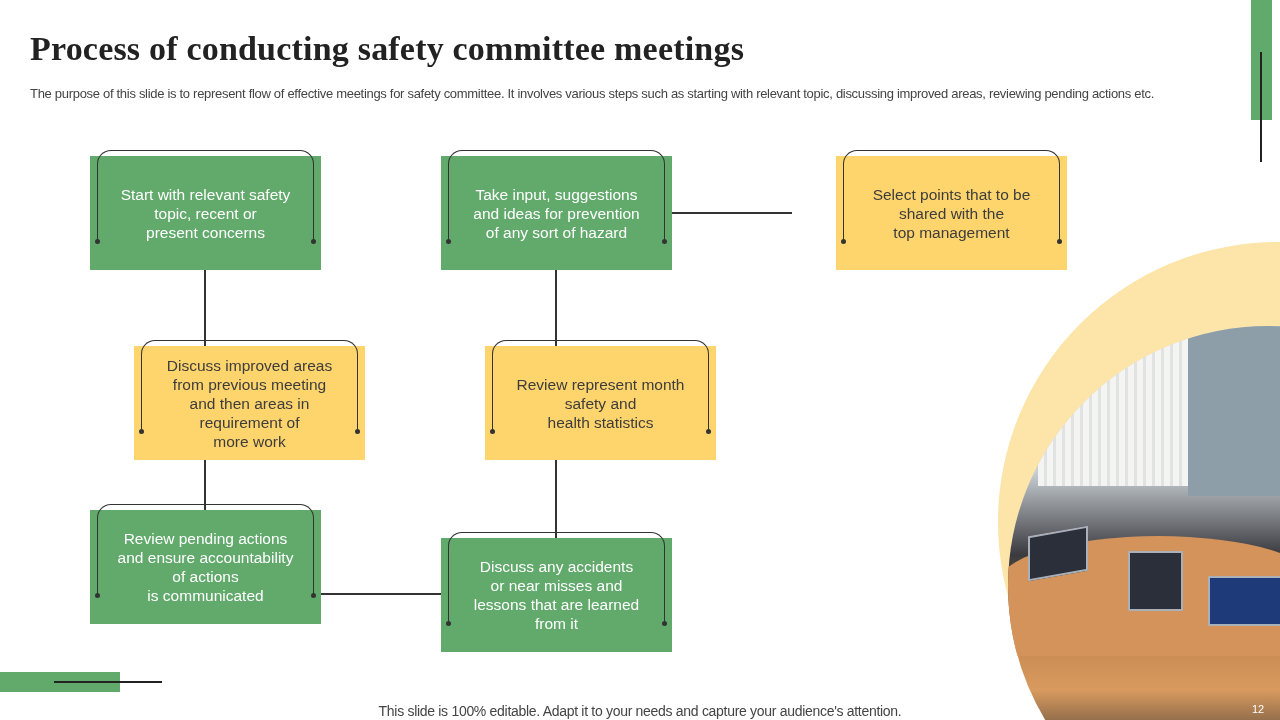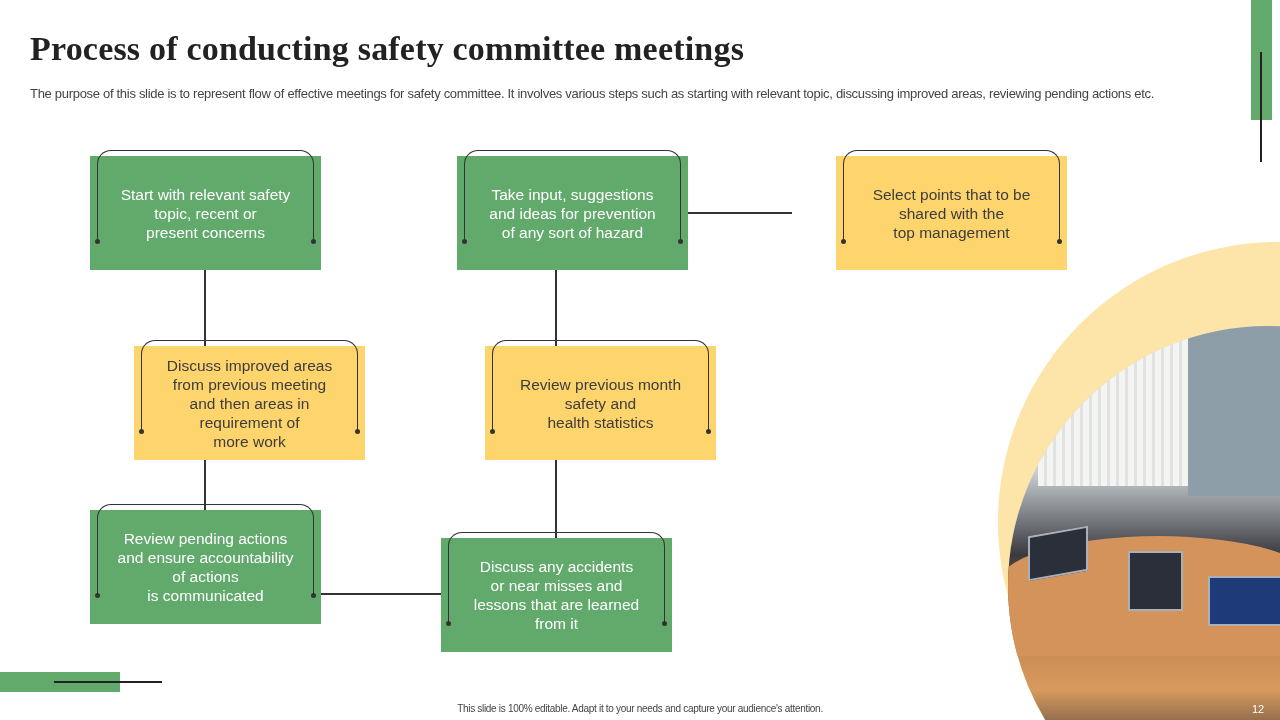--- a/index.html
+++ b/index.html
@@ -79,21 +79,21 @@
     .photo .table {
       position: absolute; left: -10px; top: 210px; width: 320px; height: 120px;
       background: #d4935a; border-radius: 50% 50% 0 0 / 40% 40% 0 0;
     }
     .photo .laptop {
       position: absolute; background: #2a2f3a; border: 2px solid #aab0b8;
     }
 
     .footer {
       position: absolute; left: 0; width: 1280px; top: 703px;
-      text-align: center; font-size: 10px; color: #444444; letter-spacing: -0.3px;
+      text-align: center; font-size: 14px; color: #444444; letter-spacing: -0.3px;
     }
     .page-num {
       position: absolute; left: 1252px; top: 703px; font-size: 11px; color: #ffffff;
     }
   </style>
 </head>
 <body>
 
 <div class="accent-top"></div>
 <div class="accent-top-line"></div>
@@ -145,26 +145,26 @@
   <span class="txt">Discuss any accidents
 or near misses and
 lessons that are learned
 from it</span>
 </div>
 
 <div class="box yellow" style="left:441px; top:346px;">
   <div class="bracket"></div>
   <div class="dot l"></div>
   <div class="dot r"></div>
-  <span class="txt">Review previous month
+  <span class="txt">Review represent month
 safety and
 health statistics</span>
 </div>
 
-<div class="box green" style="left:457px; top:156px;">
+<div class="box green" style="left:441px; top:156px;">
   <div class="bracket"></div>
   <div class="dot l"></div>
   <div class="dot r"></div>
   <span class="txt">Take input, suggestions
 and ideas for prevention
 of any sort of hazard</span>
 </div>
 
 <div class="box yellow" style="left:792px; top:156px;">
   <div class="bracket"></div>

